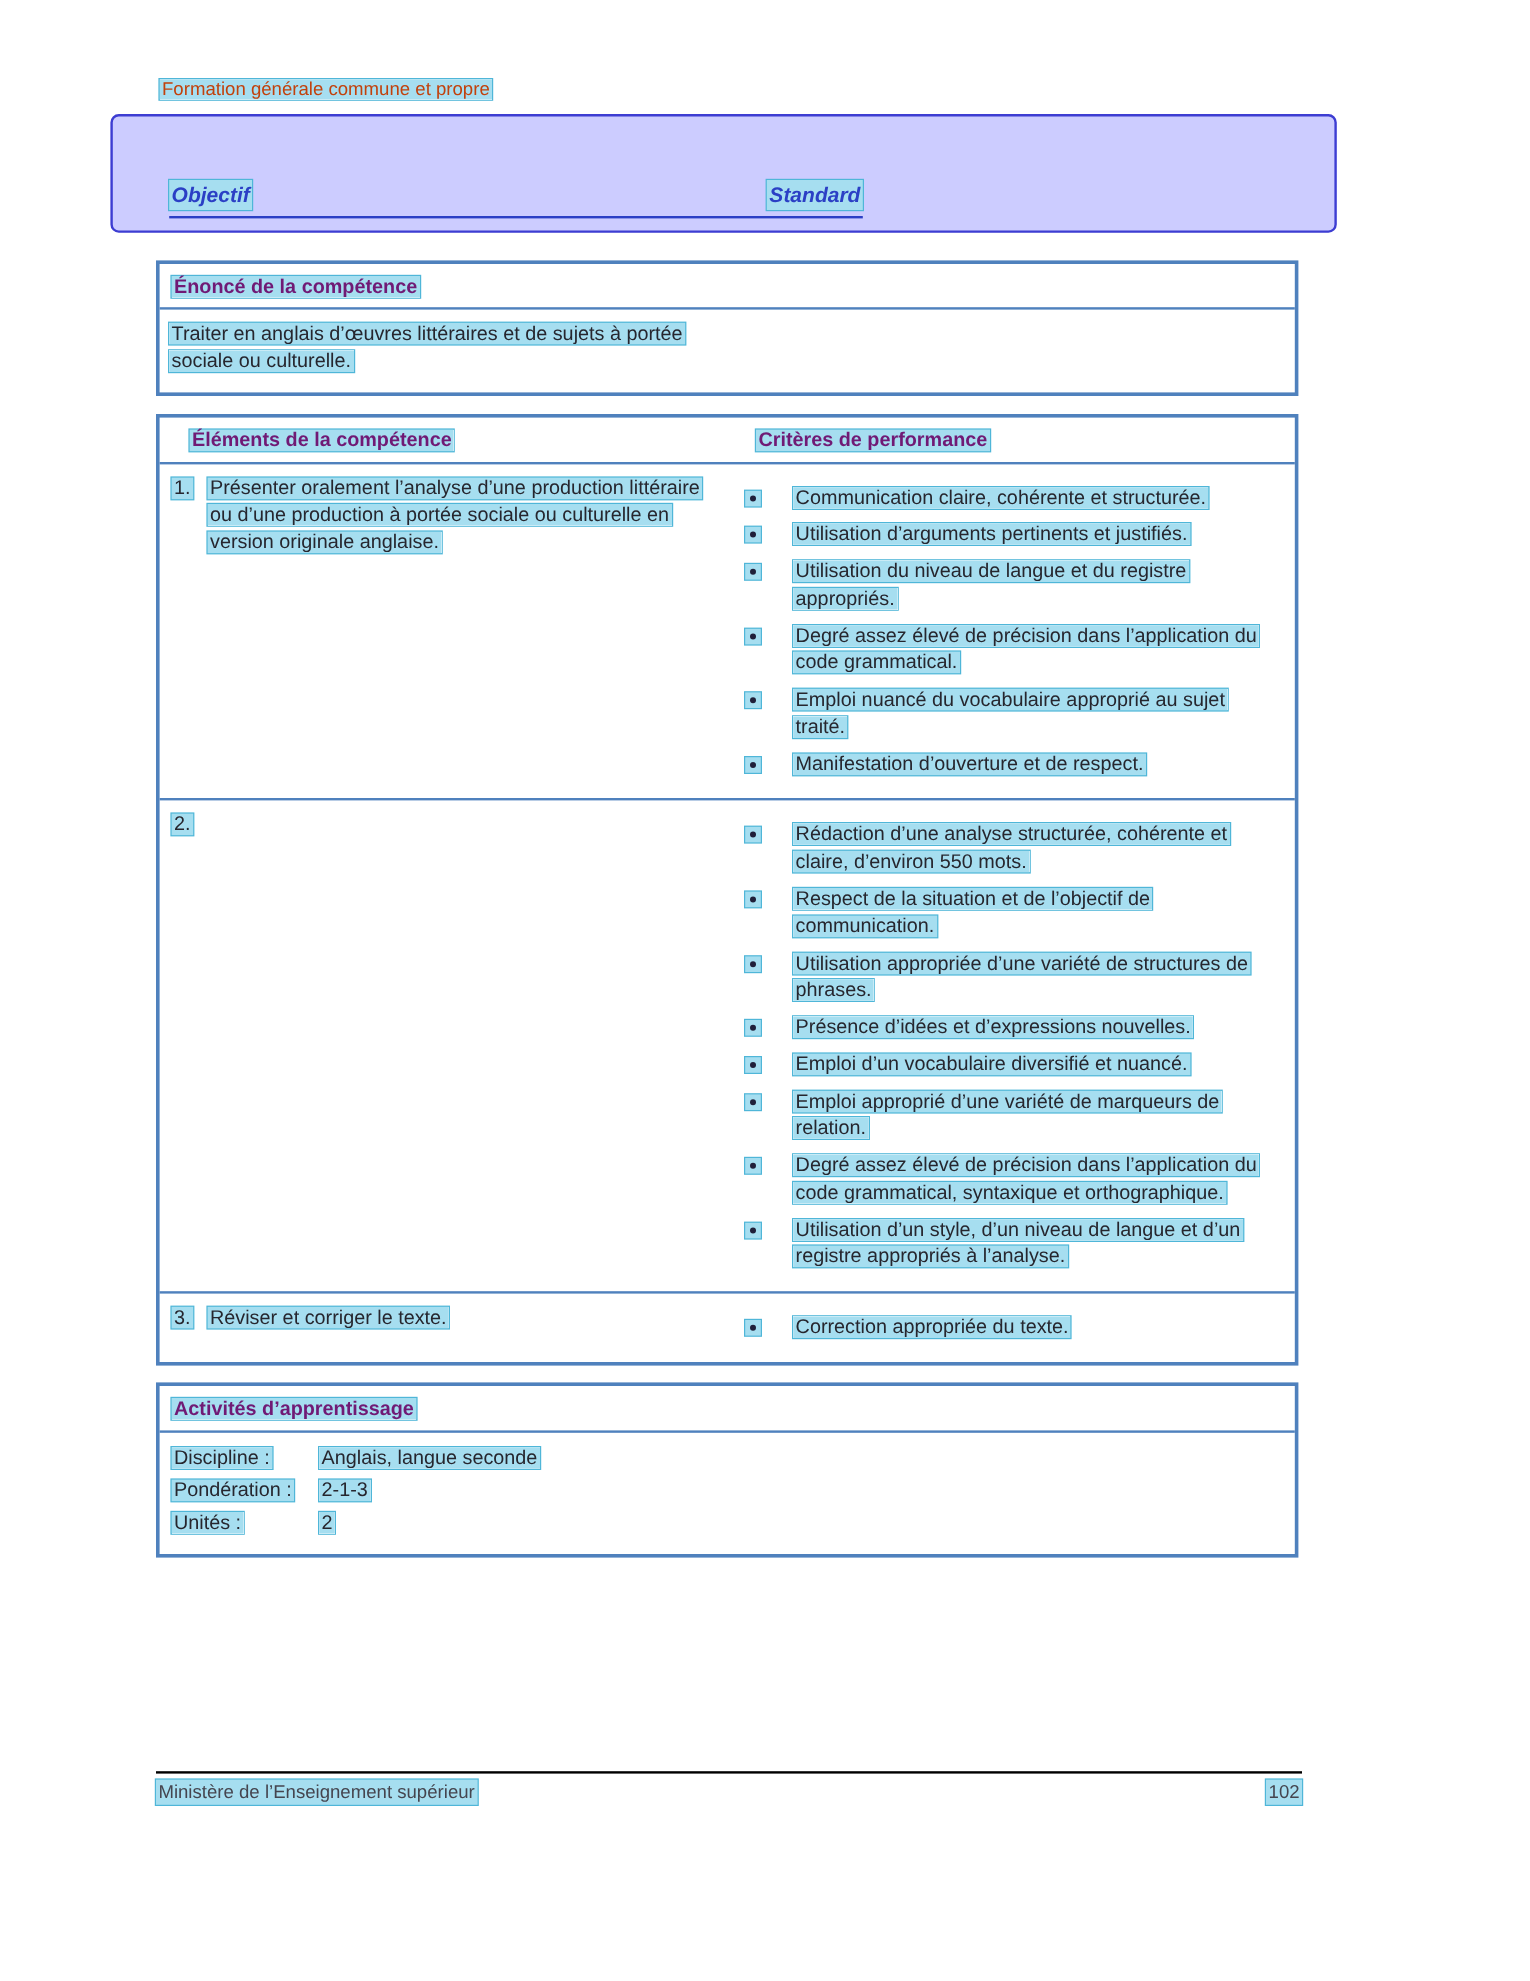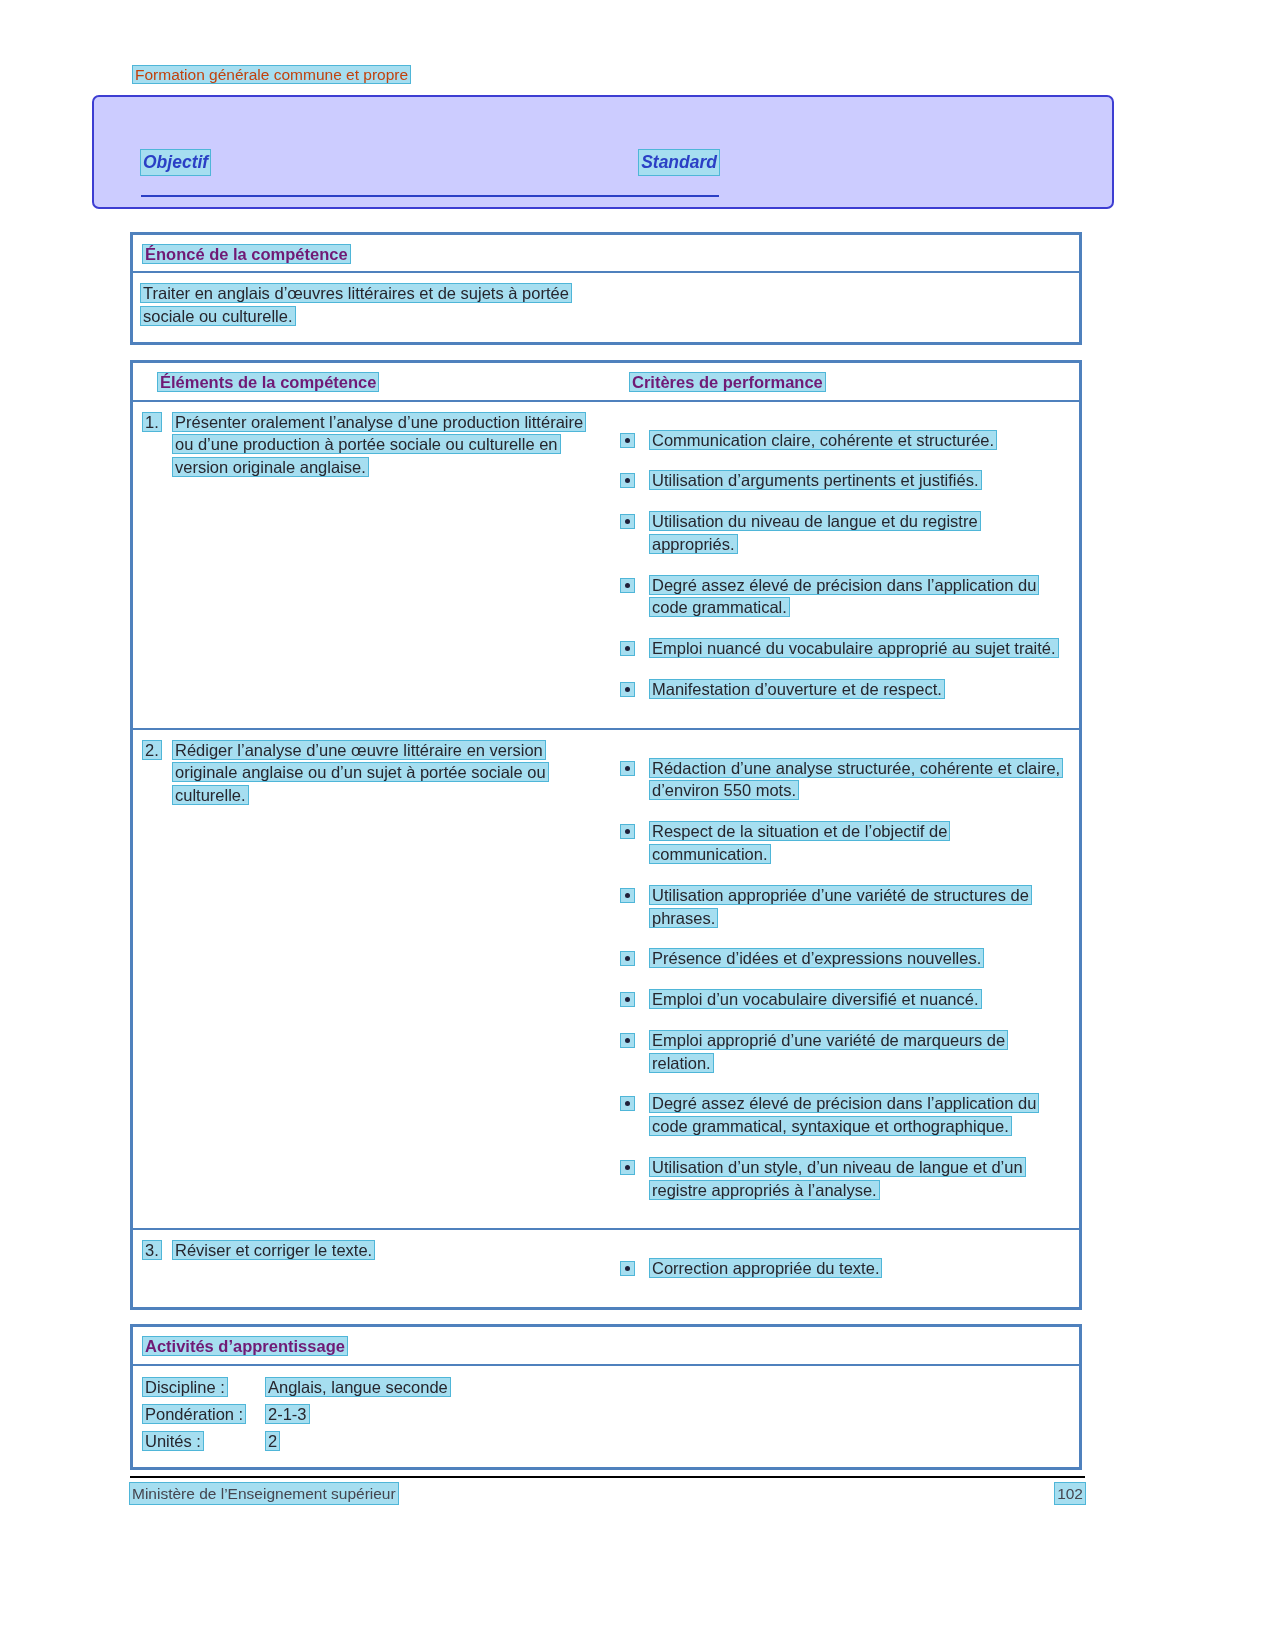--- a/index.html
+++ b/index.html
@@ -31,21 +31,21 @@
   }
   .title-bar {
     display: flex; justify-content: space-between; align-items: center;
     height: 36px; padding: 0 10px;
     background: var(--bar-fill, #2a46c6);
     border: 3px solid var(--bar-border, #d40000);
     font-size: 16px; color: #f2f5ff;
   }
   .os-row {
     display: flex; justify-content: space-between; align-items: flex-end;
-    width: 578px; margin: 13px 11px 2px 10px; padding-bottom: 20px;
+    width: 578px; margin: 13px 11px 2px 10px; padding-bottom: 5px;
     border-bottom: 2px solid var(--accent-blue, #2b3fc5);
   }
   .os-label { font-size: 17.5px; font-weight: bold; font-style: italic; color: var(--accent-blue, #2b3fc5); }
 
   .box {
     margin-left: 130px; width: 952px;
     border: 3px solid var(--box-border, #4f81bd);
     background: #ffffff;
   }
   .box-heading-row { padding: 8px 10px 6px 10px; border-bottom: 2px solid var(--box-border, #4f81bd); }
@@ -56,21 +56,21 @@
   .comp-box { margin-top: 15px; }
   .thead { display: flex; padding: 8px 0 6px 25px; border-bottom: 2px solid var(--box-border, #4f81bd); }
   .thead-col1 { width: 472px; flex-shrink: 0; }
   .thead-col2 { flex: 1; }
   .trow { display: flex; }
   .trow + .trow { border-top: 2px solid var(--box-border, #4f81bd); }
   .cell-left { width: 478px; flex-shrink: 0; display: flex; padding: 9px 10px 9px 10px; }
   .num { width: 30px; flex-shrink: 0; }
   .etext { flex: 1; padding-right: 4px; }
   .cell-right { flex: 1; padding: 9px 14px 9px 8px; }
-  .crit { display: flex; margin: 18px 0; }
+  .crit { display: flex; margin: 8px 0; gap: 11px; }
   .dotbox {
     width: 13px; height: 13px; flex-shrink: 0;
     margin: 5px 16px 0 2px;
     background: var(--highlight, #a6def0);
     box-shadow: 0 0 0 1px var(--highlight-border, #4fb6d8);
     display: flex; align-items: center; justify-content: center;
   }
   .dot { width: 5px; height: 5px; border-radius: 50%; background: #20203a; }
   .crit-text { flex: 1; }
 
@@ -157,21 +157,20 @@
               <span class="dot"></span>
             </span>
             <span class="crit-text"><span class="hl">Manifestation d’ouverture et de respect.</span></span>
           </div>
       </div>
     </div>
 
     <div class="trow">
       <div class="cell-left">
         <span class="num"><span class="hl">2.</span></span>
-        <div class="etext"><span class="hl">Rédiger l’analyse d’une œuvre littéraire en version originale anglaise ou d’un sujet à portée sociale ou culturelle.</span></div>
       </div>
       <div class="cell-right">
         <div class="crit">
             <span class="dotbox">
               <span class="dot"></span>
             </span>
             <span class="crit-text"><span class="hl">Rédaction d’une analyse structurée, cohérente et claire, d’environ 550 mots.</span></span>
           </div>
         <div class="crit">
             <span class="dotbox">

